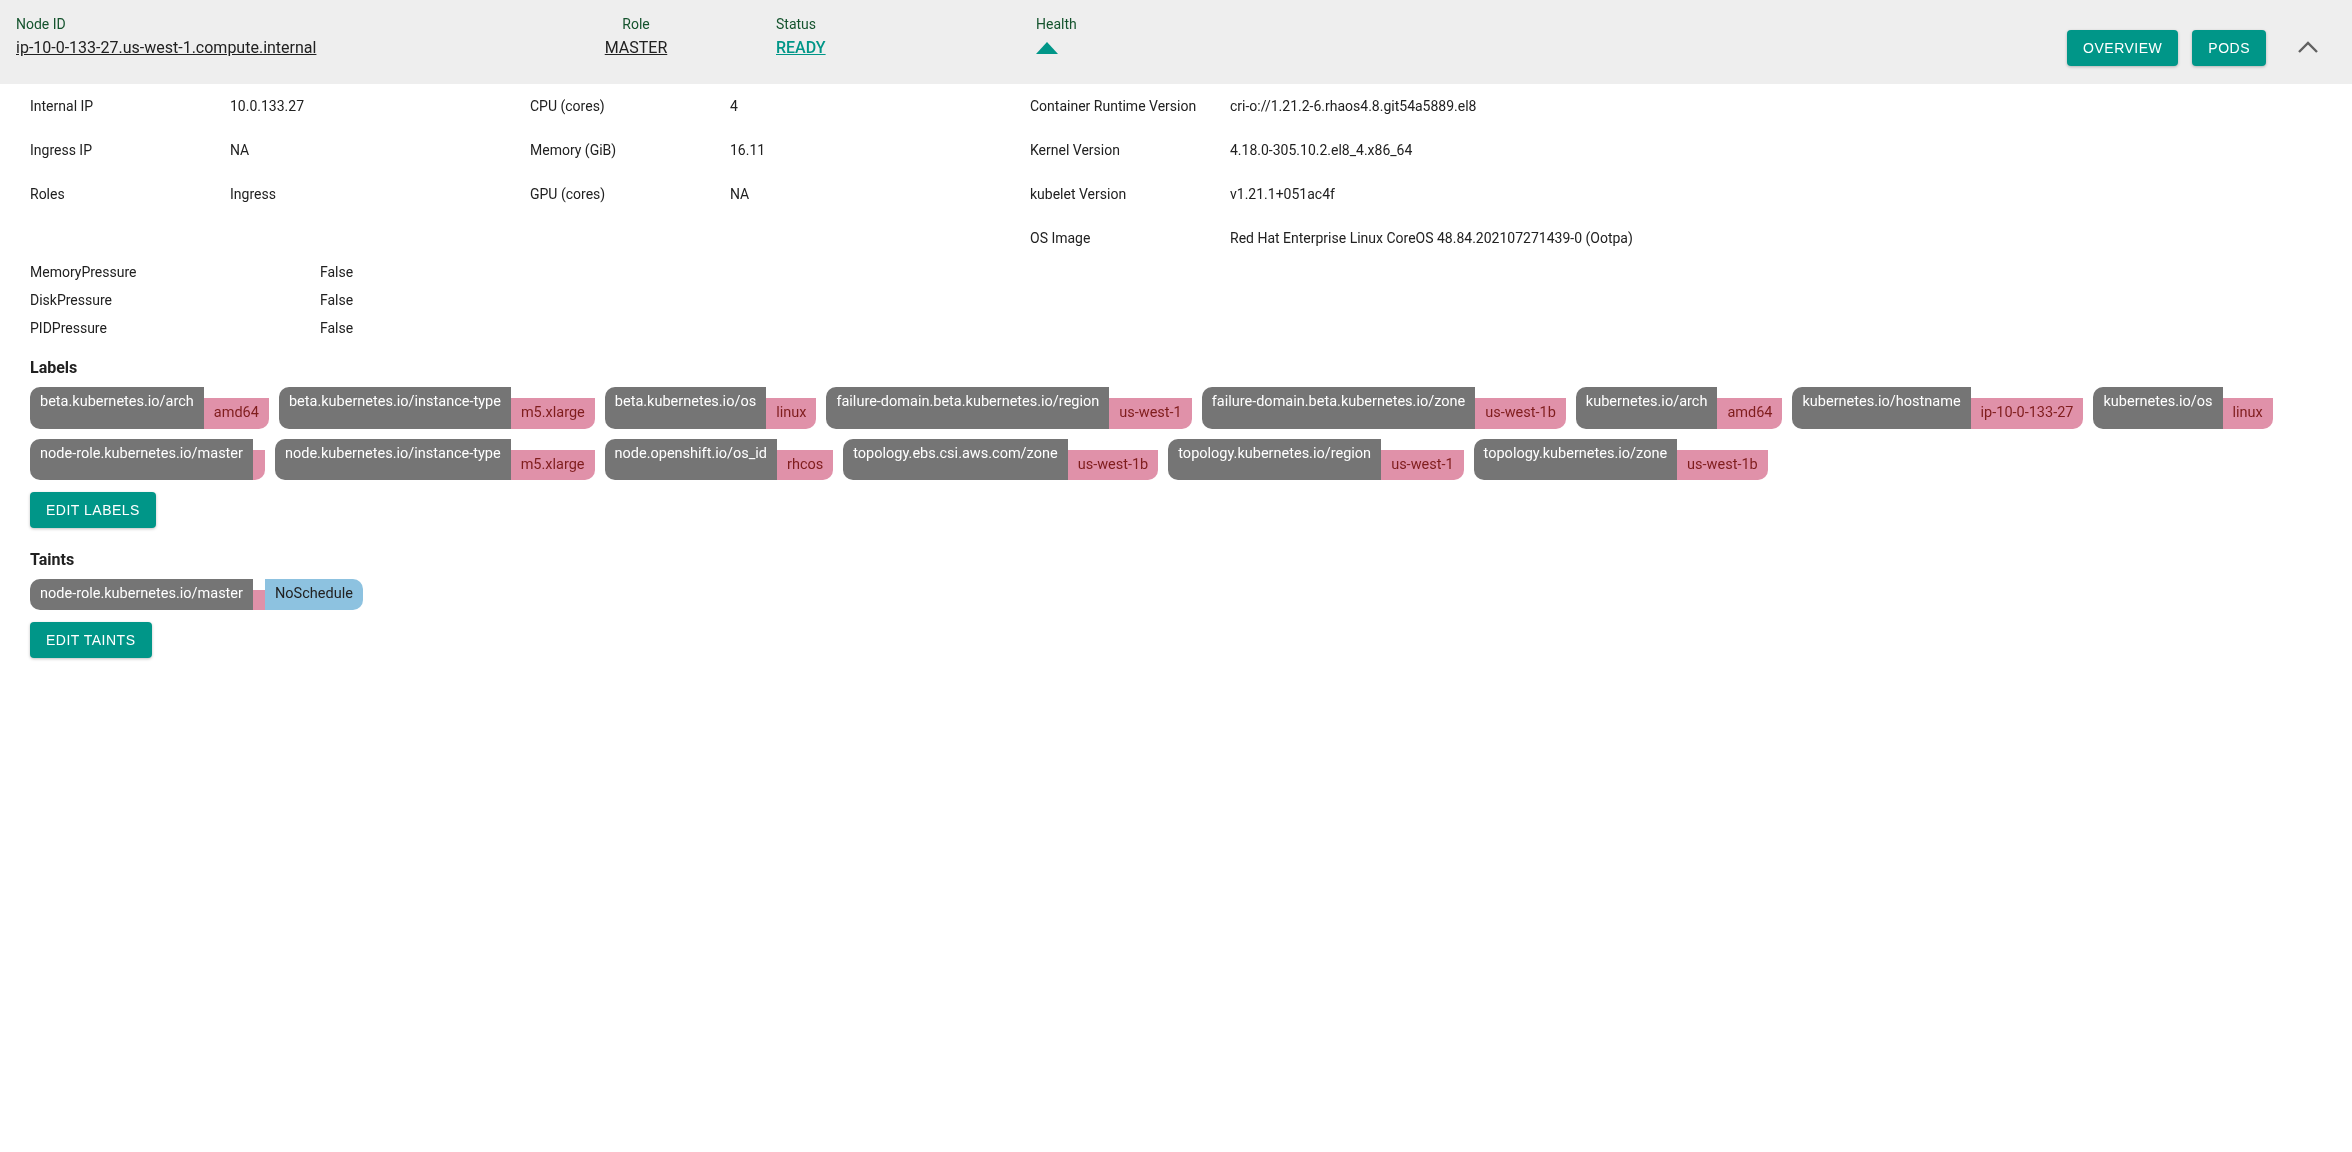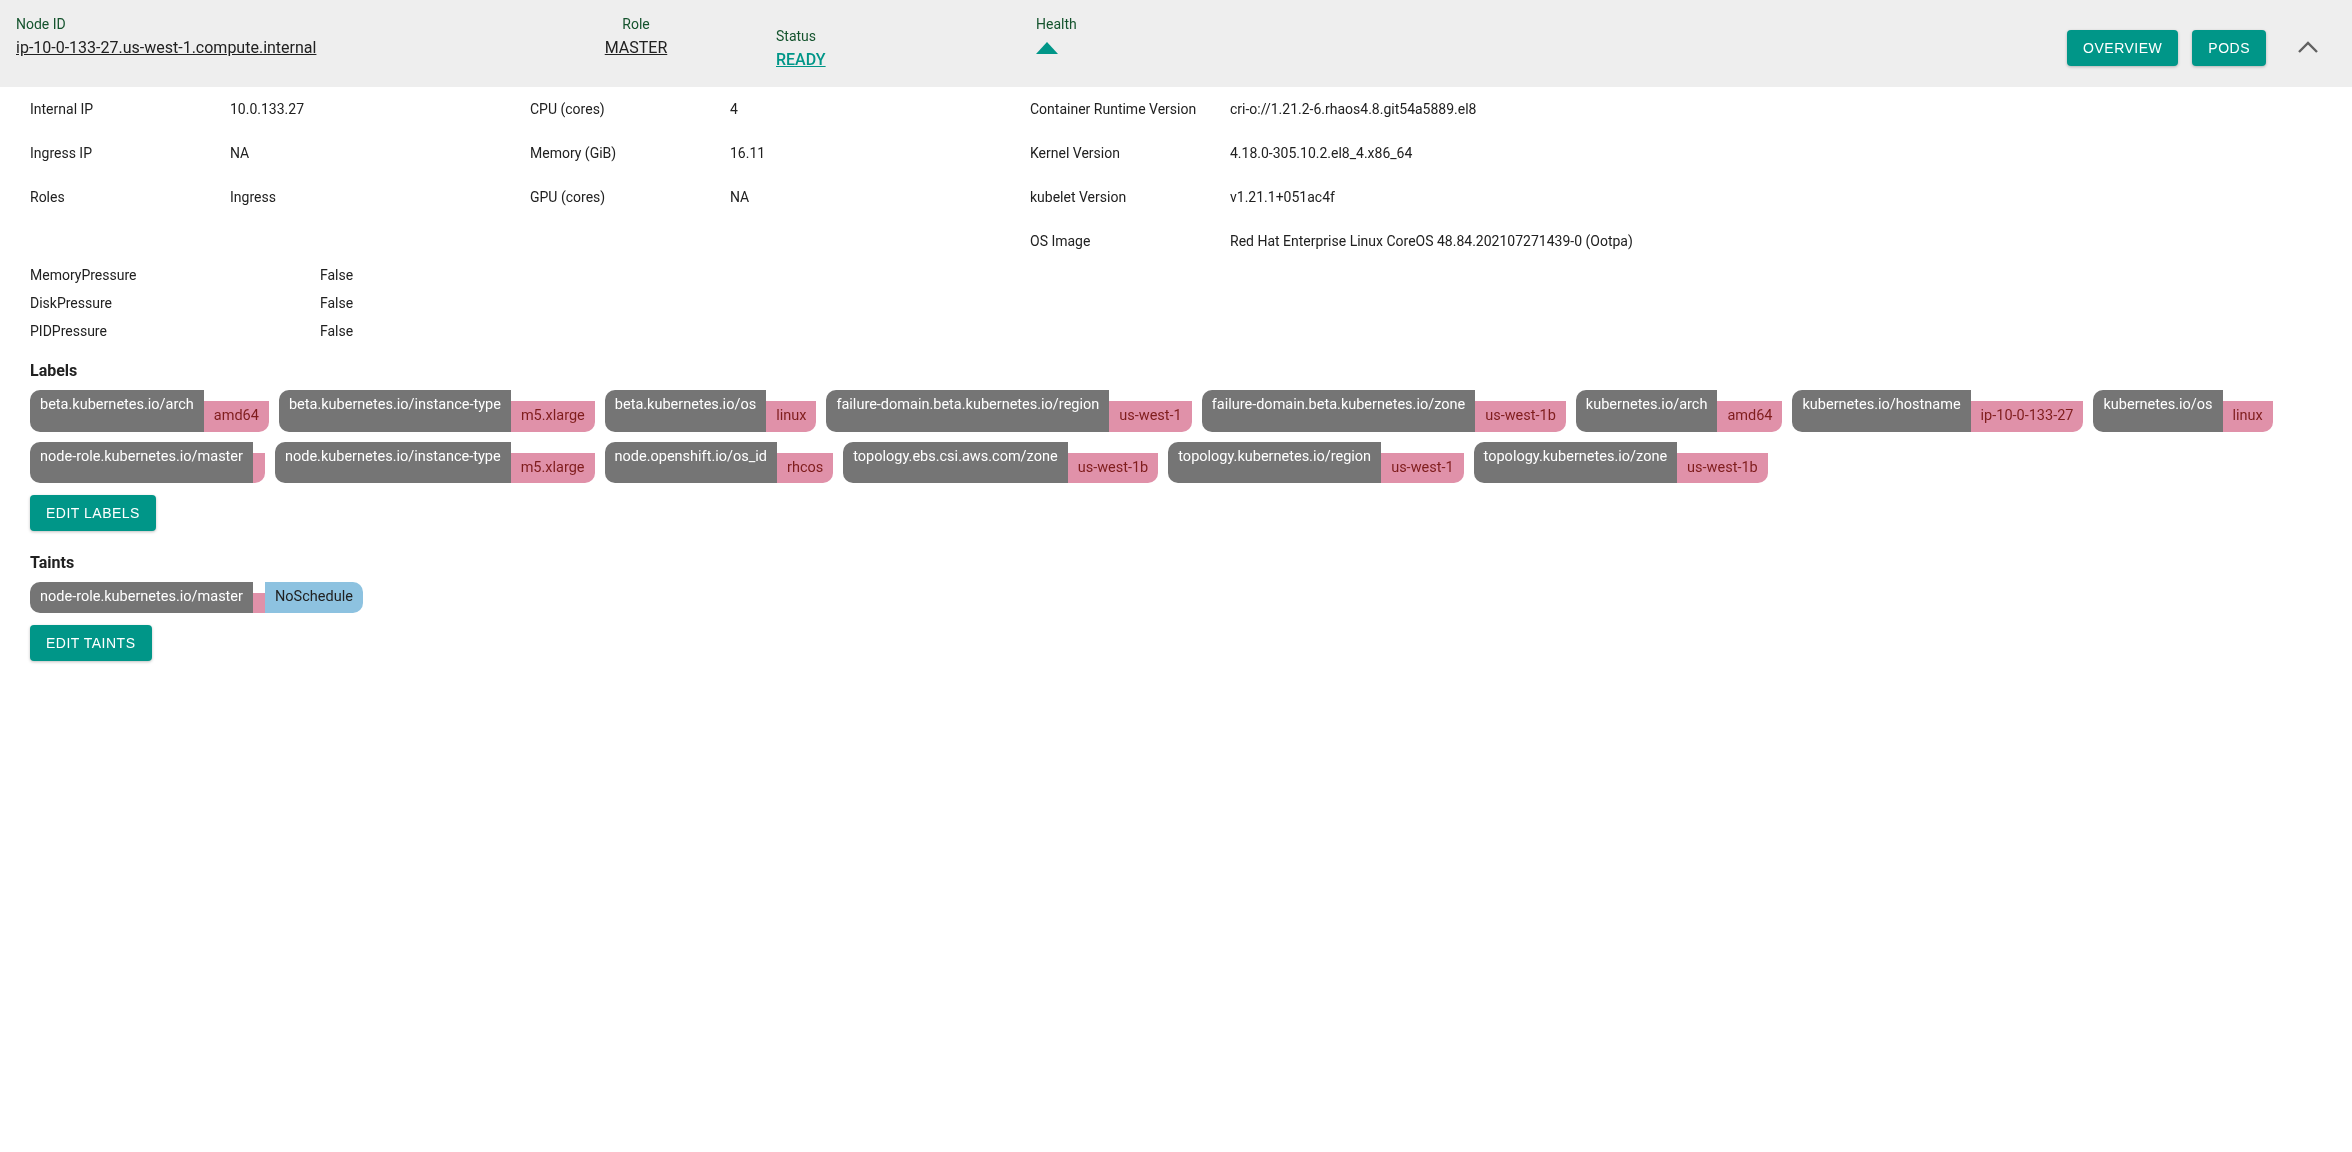--- a/index.html
+++ b/index.html
@@ -12,21 +12,21 @@
   .header {
     display: flex;
     align-items: flex-start;
     padding: 16px 16px 18px 16px;
     background: #eeeeee;
     gap: 20px;
   }
   .hcol { display: flex; flex-direction: column; gap: 6px; }
   .hcol.node { flex: 0 0 480px; }
   .hcol.role { flex: 0 0 240px; align-items: center; }
-  .hcol.status { flex: 0 0 240px; margin-top: 12px; }
+  .hcol.status { flex: 0 0 240px; }
   .hcol.health { flex: 0 0 150px; }
   .hlabel { color: #14532d; font-size: 14px; }
   .hvalue { color: #212121; font-size: 16px; text-decoration: underline; }
   .hvalue.ready { color: #009688; font-weight: 500; }
   .health-icon { margin-top: 4px; }
   .health-icon svg { display:block; }
   .header-actions { margin-left: auto; display: flex; align-items: center; gap: 14px; padding-top: 14px; }
   .btn {
     background: #009688;
     color: #ffffff;

